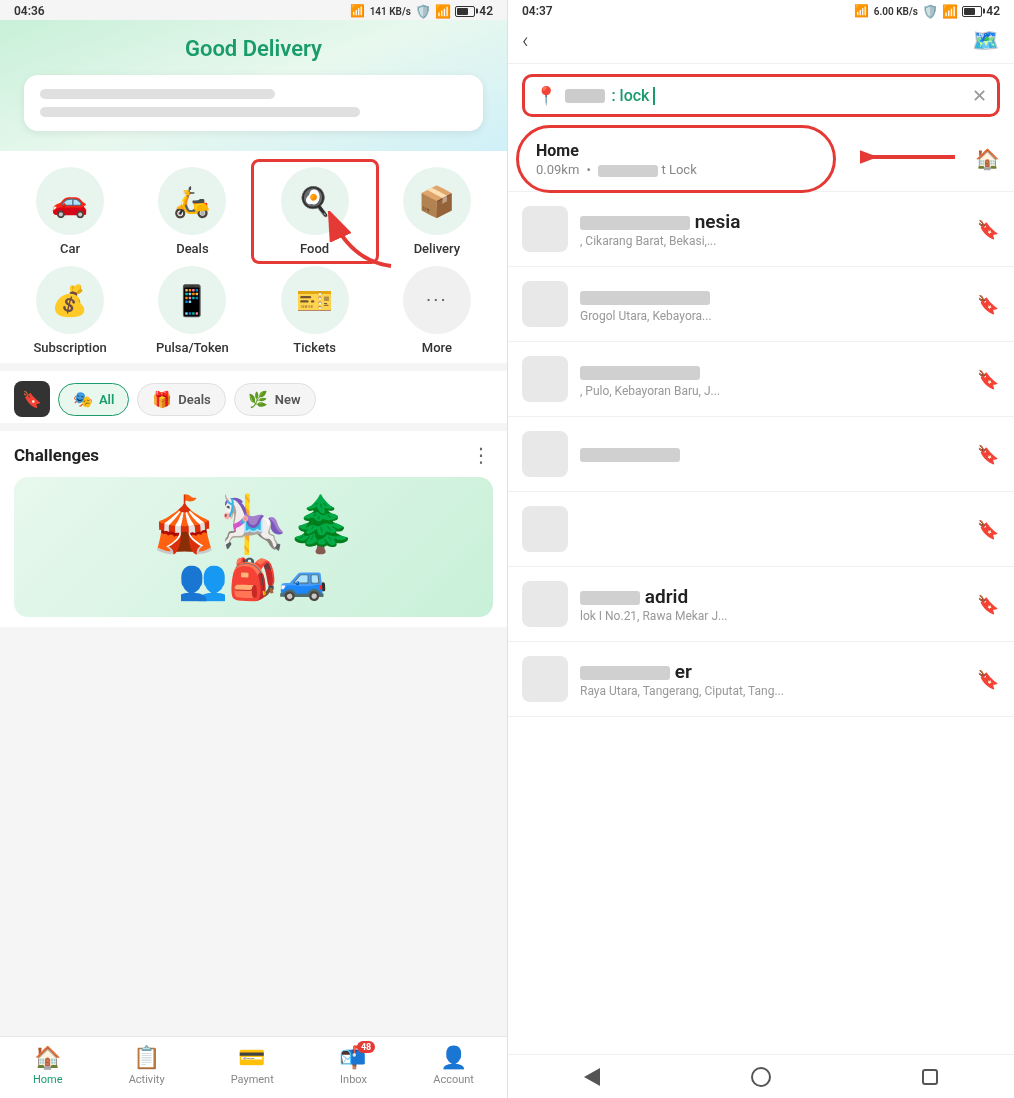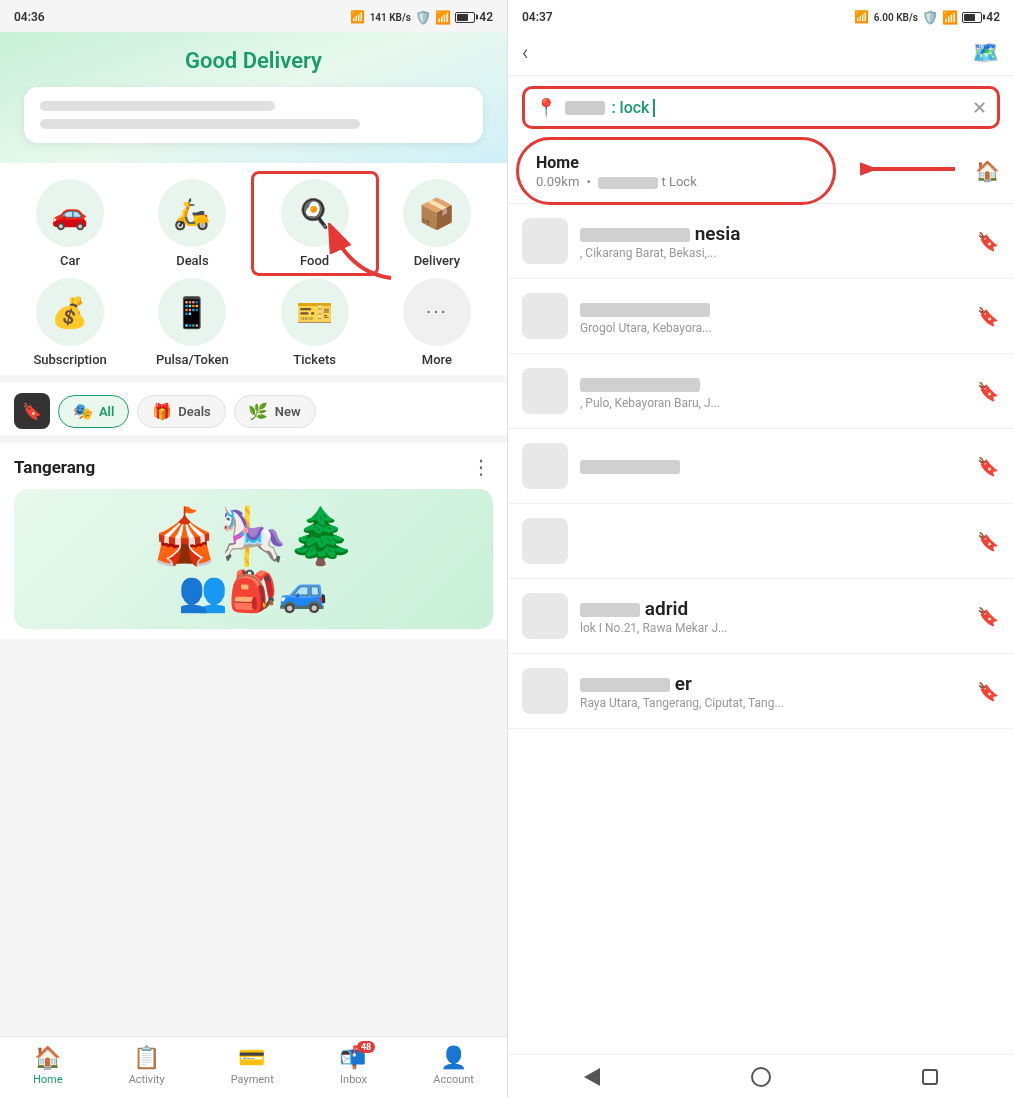--- a/index.html
+++ b/index.html
@@ -38,21 +38,21 @@
     
     .status-bar {
       display: flex;
       justify-content: space-between;
       align-items: center;
       padding: 6px 14px 4px;
       background: transparent;
       font-size: 12px;
       font-weight: 600;
       color: #333;
-      height: 32px;
+      height: 20px;
     }
     .status-bar-right {
       display: flex;
       align-items: center;
       gap: 4px;
     }
     .battery-icon {
       width: 20px; height: 11px;
       border: 1.5px solid #333;
       border-radius: 2px;
@@ -537,21 +537,21 @@
       </div>
       <div class="promo-tab inactive">
         <span class="tab-icon">🌿</span>
         <span>New</span>
       </div>
     </div>
   </div>
 
   <div class="challenges-section">
     <div class="challenges-header">
-      <span class="challenges-title">Tangerang</span>
+      <span class="challenges-title">Challenges</span>
       <span class="challenges-more">⋮</span>
     </div>
     <div class="challenges-banner">
       <div class="banner-art">
         <div style="font-size:55px;">🎪🎠🌲</div>
         <div style="font-size:40px;">👥🎒🚙</div>
       </div>
     </div>
   </div>
 

